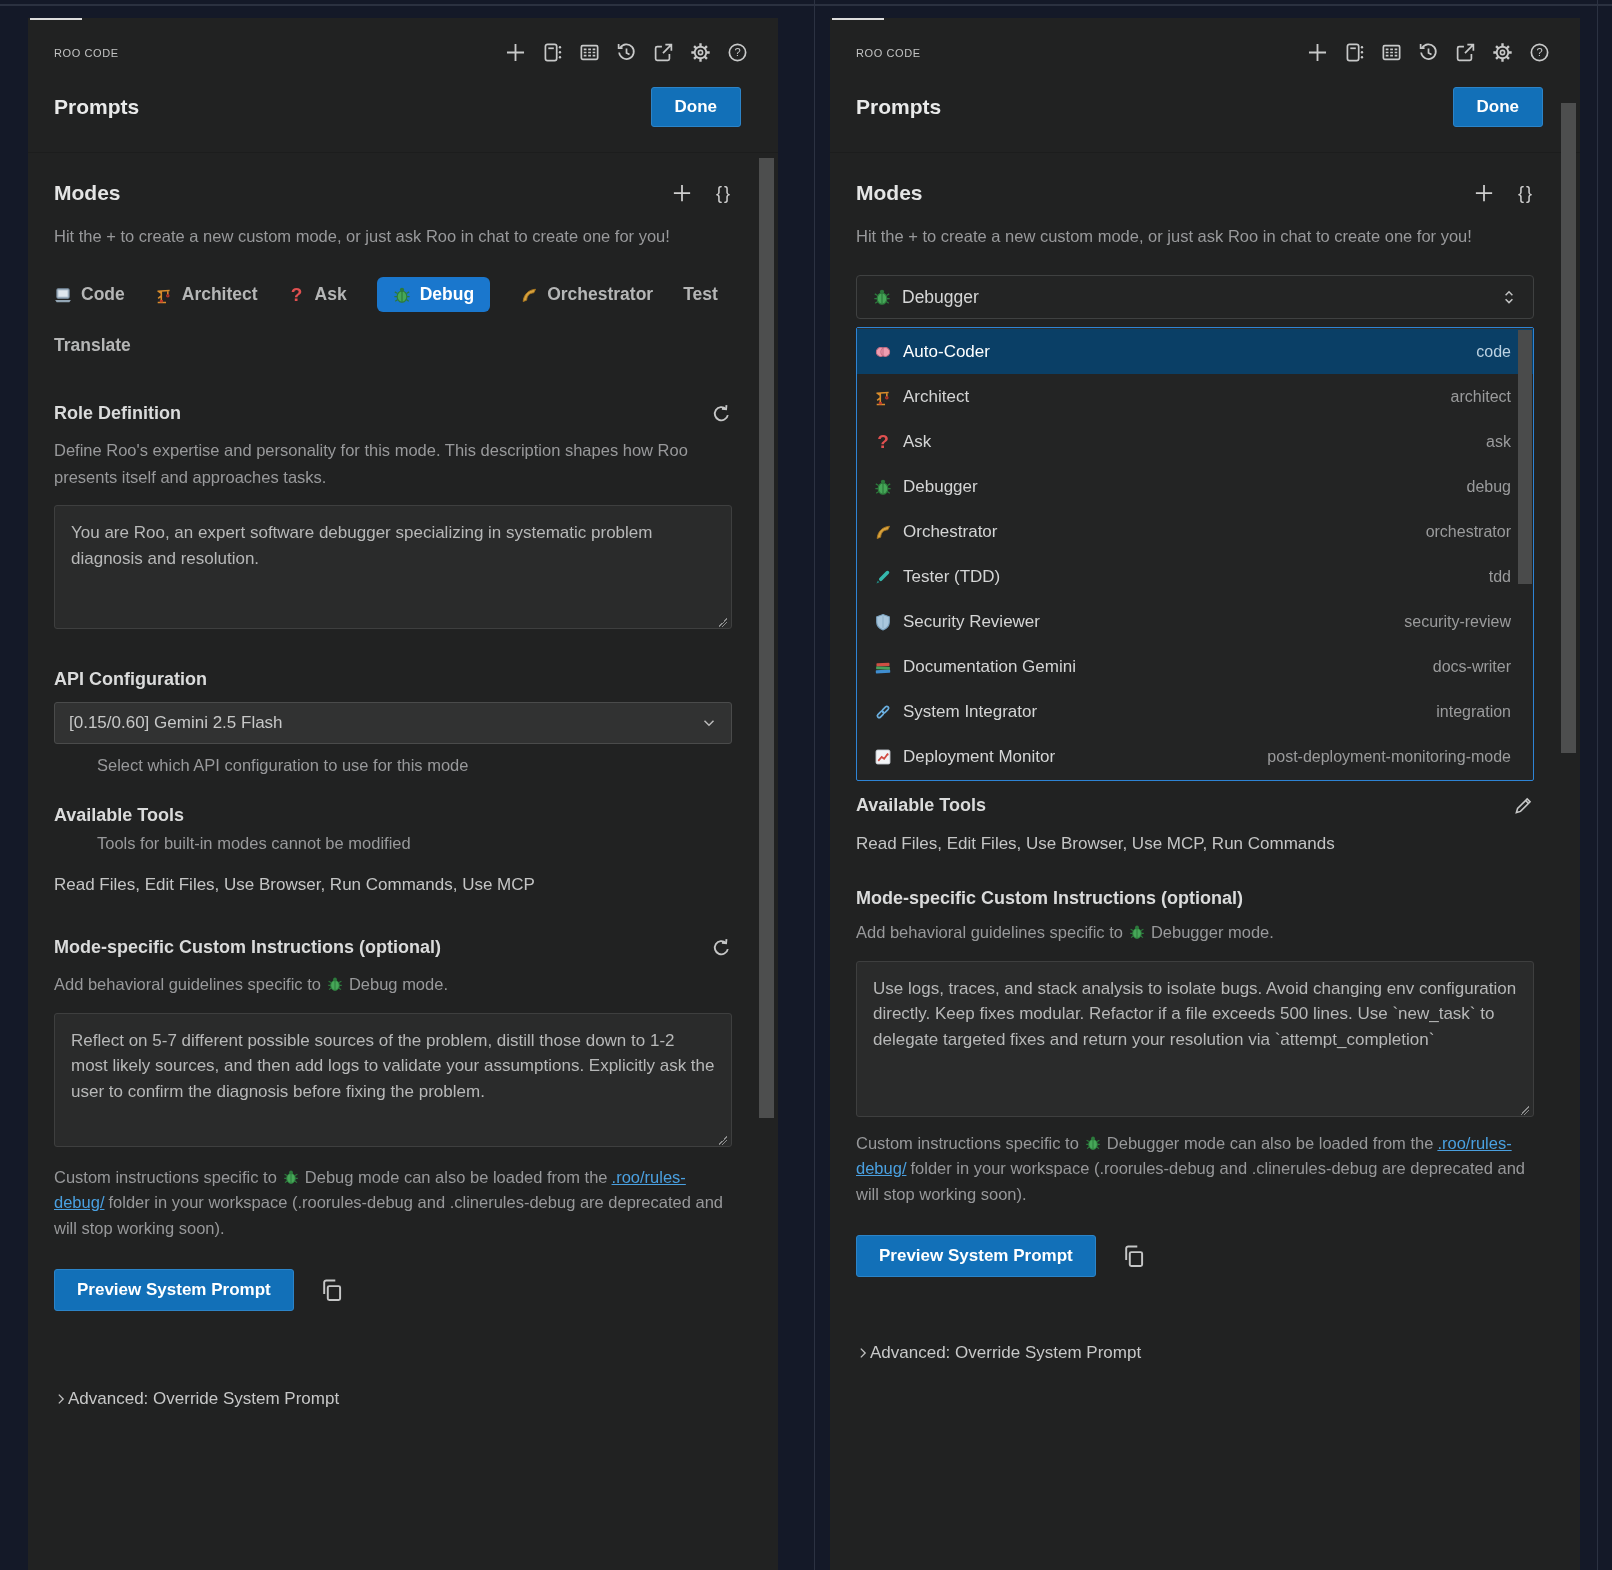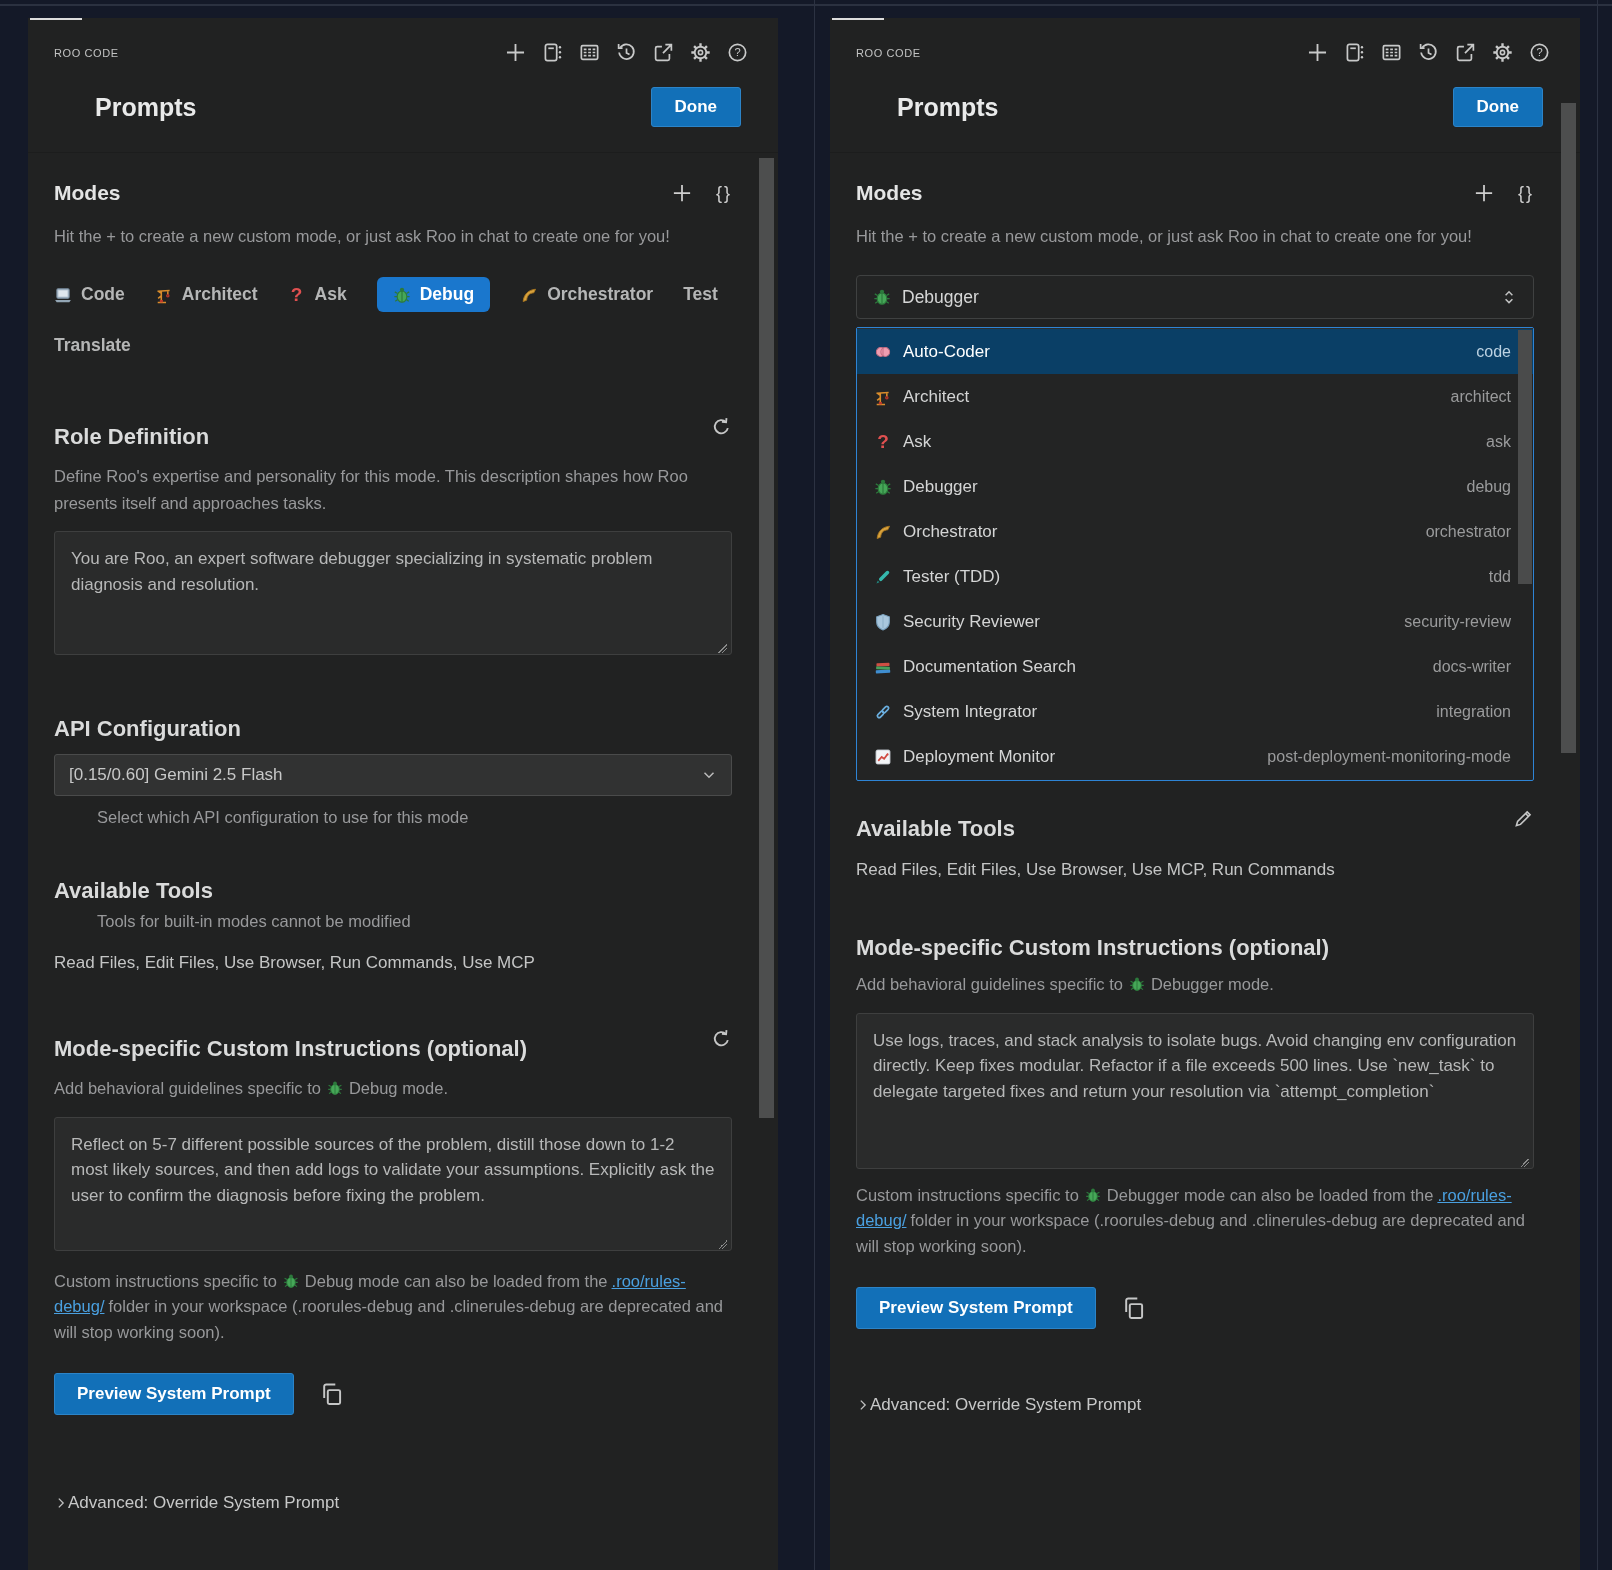--- a/index.html
+++ b/index.html
@@ -28,21 +28,21 @@
   }
   .app-title { font-size:11px; letter-spacing:.6px; color:#c2c3c3; }
   .toolbar { display:flex; align-items:center; gap:16px; color:#c8c9c9; }
   .toolbar .tbi { width:21px; height:21px; display:inline-flex; cursor:pointer; }
   .toolbar svg { width:100%; height:100%; }
 
   .pagebar {
     display:flex; align-items:center; justify-content:space-between;
     padding:18px 37px 20px 26px;
   }
-  .page-title { font-size:25px; font-weight:bold; color:#e9eaea;margin-left:41px; }
+  .page-title { font-size:21px; font-weight:bold; color:#e9eaea; }
   .btn-primary {
     background:#1270b8; color:#fff; border:1px solid #2c84c8;
     font-size:17px; font-weight:600; border-radius:3px;
     padding:9px 23px; cursor:pointer; font-family:inherit;
   }
 
   
   .content {
     position:absolute; top:134px; bottom:0; left:0; right:0;
     padding:28px 46px 0 26px; border-top:1px solid #1c1d1d;
@@ -59,21 +59,21 @@
   .chip {
     display:inline-flex; align-items:center; gap:9px;
     font-size:17.5px; font-weight:bold; color:#b5b6b6; cursor:pointer;
     padding:7px 0; border-radius:6px;
   }
   .chip.active { background:#1a77cd; color:#fff; padding:7px 16px; }
   .micon { width:18px; height:18px; display:inline-flex; align-items:center; justify-content:center; flex:0 0 auto; }
   .micon svg { width:18px; height:18px; }
   .q-glyph { color:#df5050; font-weight:bold; font-size:19px; line-height:1; }
 
-  .sec-title { font-size:22px; font-weight:bold; color:#dadbdb;margin-top:21px; }
+  .sec-title { font-size:18px; font-weight:bold; color:#dadbdb; }
   .mt-sec { margin-top:40px; }
   .desc { font-size:16.5px; line-height:1.6; color:#98999b; margin-top:13px; }
   .small-ic { width:21px; height:21px; color:#c6c7c7; cursor:pointer; display:inline-flex; }
   .small-ic svg { width:100%; height:100%; }
 
   textarea {
     width:100%; margin-top:15px; background:#2a2b2b; border:1px solid #3e3f3f;
     border-radius:3px; padding:14px 16px; color:#b7b8b8;
     font-family:inherit; font-size:17px; line-height:1.5; resize:none; outline:none;
     overflow:hidden;
@@ -589,21 +589,21 @@
             </span>
           <span class="nm">Security Reviewer</span>
           <span class="slug">security-review</span>
         </div>
         <div class="prow">
           <span class="micon">
               <svg viewBox="0 0 16 16">
                 <use href="#i-books"></use>
               </svg>
             </span>
-          <span class="nm">Documentation Search</span>
+          <span class="nm">Documentation Gemini</span>
           <span class="slug">docs-writer</span>
         </div>
         <div class="prow">
           <span class="micon">
               <svg viewBox="0 0 16 16">
                 <use href="#i-link"></use>
               </svg>
             </span>
           <span class="nm">System Integrator</span>
           <span class="slug">integration</span>

